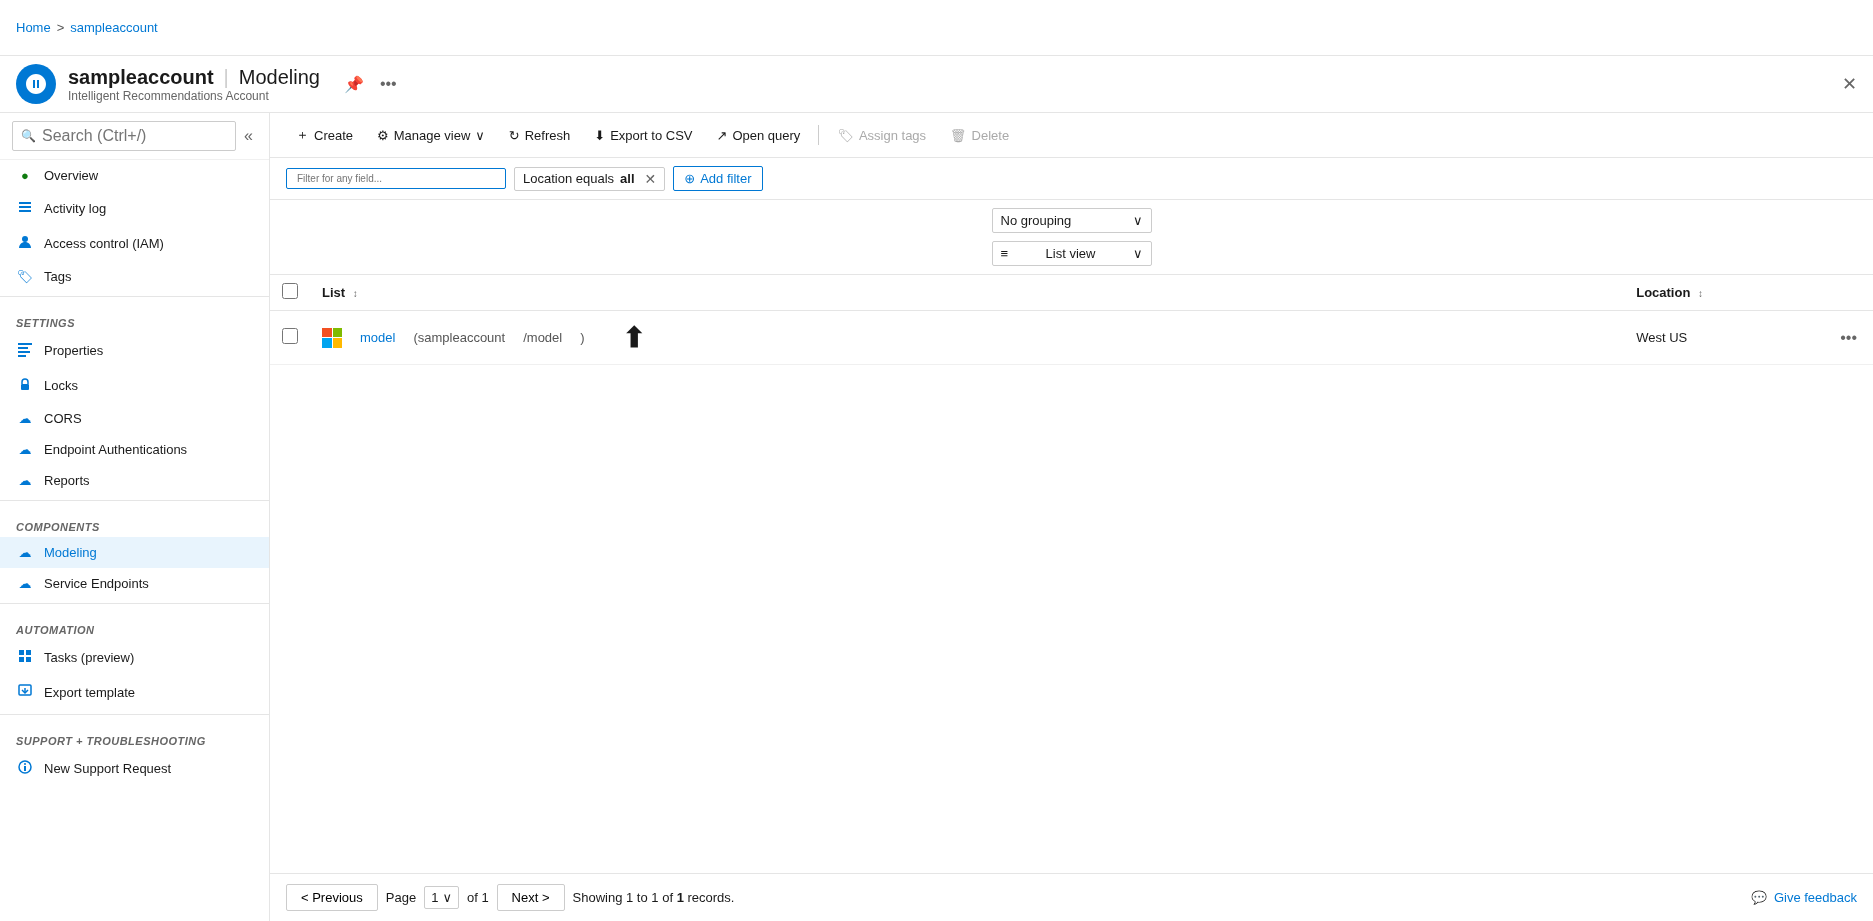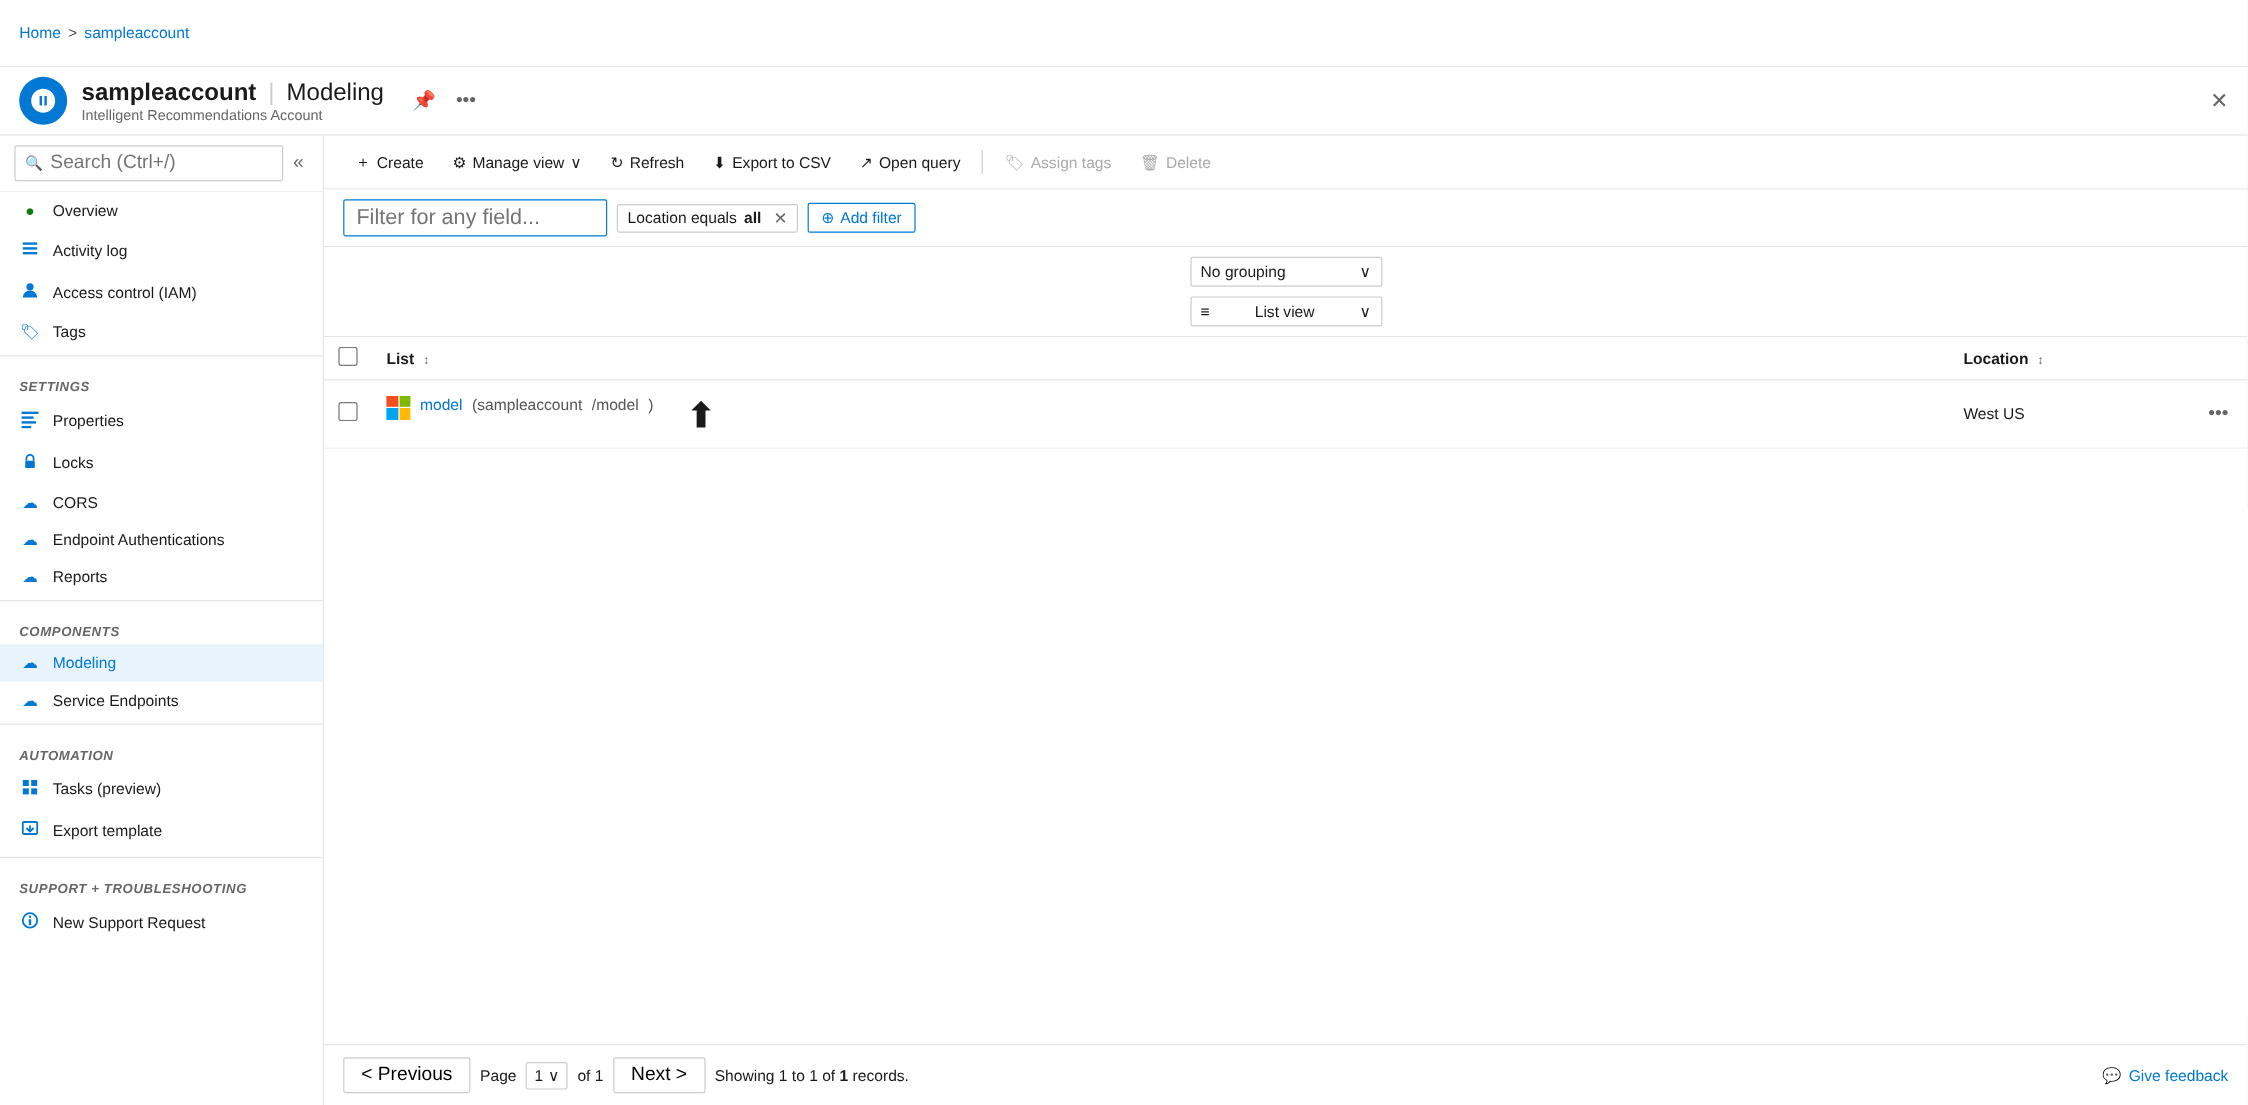--- a/index.html
+++ b/index.html
@@ -42,58 +42,58 @@
     .content { flex: 1; display: flex; flex-direction: column; background: #f3f3f3; overflow: hidden; }
 
     
     .toolbar { background: #fff; padding: 8px 16px; display: flex; align-items: center; gap: 4px; border-bottom: 1px solid #e5e5e5; flex-wrap: wrap; }
     .toolbar-btn { display: flex; align-items: center; gap: 5px; padding: 5px 10px; border: none; background: none; cursor: pointer; color: #1a1a1a; font-size: 13px; border-radius: 2px; }
     .toolbar-btn.disabled { color: #aaa; cursor: default; }
     .toolbar-separator { width: 1px; background: #ccc; height: 20px; margin: 0 4px; }
 
     
     .filter-bar { background: #fff; padding: 8px 16px; display: flex; align-items: center; gap: 8px; border-bottom: 1px solid #e5e5e5; }
-    .filter-input { border: 1px solid #0078d4; border-radius: 2px; padding: 4px 10px; font-size: 18px; width: 220px; outline: none; }
+    .filter-input { border: 1px solid #0078d4; border-radius: 2px; padding: 4px 10px; font-size: 10px; width: 220px; outline: none; }
     .filter-tag { display: flex; align-items: center; gap: 6px; background: #fff; border: 1px solid #ccc; border-radius: 2px; padding: 3px 8px; font-size: 12px; }
     .filter-tag .close { cursor: pointer; color: #666; margin-left: 4px; font-size: 14px; }
     .filter-tag strong { font-weight: 600; }
     .add-filter-btn { display: flex; align-items: center; gap: 5px; padding: 4px 10px; border: 1px solid #0078d4; background: none; cursor: pointer; color: #0078d4; font-size: 13px; border-radius: 2px; }
 
     
     .table-area { flex: 1; background: #fff; margin: 0; overflow: auto; display: flex; flex-direction: column; }
 
     
     .view-bar { display: flex; justify-content: flex-end; align-items: center; gap: 8px; padding: 8px 16px; background: #fff; border-bottom: 1px solid #e5e5e5; flex-direction: column; }
     .view-select { display: flex; align-items: center; gap: 6px; border: 1px solid #ccc; border-radius: 2px; padding: 4px 8px; cursor: pointer; background: #fff; font-size: 13px; min-width: 160px; justify-content: space-between; }
 
     
     .data-table { width: 100%; border-collapse: collapse; }
     .data-table th { padding: 8px 12px; text-align: left; font-weight: 600; font-size: 13px; color: #1a1a1a; border-bottom: 1px solid #e5e5e5; background: #fff; white-space: nowrap; cursor: pointer; user-select: none; }
     .data-table td { padding: 10px 12px; border-bottom: 1px solid #f0f0f0; vertical-align: middle; }
     .data-table .checkbox-col { width: 36px; }
     .table-checkbox { width: 16px; height: 16px; cursor: pointer; }
 
-    .row-icon { display: inline-flex; align-items: flex-start; gap: 8px; }
+    .row-icon { display: inline-flex; align-items: center; gap: 18px; }
     .ms-icon { width: 20px; height: 20px; display: inline-grid; grid-template-columns: 1fr 1fr; gap: 1px; flex-shrink: 0; }
     .ms-icon .q1 { background: #f25022; }
     .ms-icon .q2 { background: #7fba00; }
     .ms-icon .q3 { background: #00a4ef; }
     .ms-icon .q4 { background: #ffb900; }
 
     .model-link { color: #0078d4; text-decoration: none; cursor: pointer; }
     .model-path { color: #555; }
 
     .more-btn { background: none; border: none; cursor: pointer; color: #666; font-size: 16px; padding: 4px; border-radius: 2px; }
 
     
     .arrow-up-indicator { display: inline-block; font-size: 24px; color: #1a1a1a; font-weight: bold; }
 
     
     .pagination { display: flex; align-items: center; gap: 8px; padding: 10px 16px; background: #fff; border-top: 1px solid #e5e5e5; margin-top: auto; }
-    .page-btn { padding: 5px 14px; border: 1px solid #ccc; background: #fff; cursor: pointer; font-size: 16px; border-radius: 2px; }
+    .page-btn { padding: 5px 14px; border: 1px solid #ccc; background: #fff; cursor: pointer; font-size: 13px; border-radius: 2px; }
     .page-btn:disabled { color: #aaa; cursor: default; }
     .page-select-btn { display: flex; align-items: center; gap: 4px; border: 1px solid #ccc; border-radius: 2px; padding: 3px 6px; background: #fff; cursor: pointer; }
     .showing-text { font-size: 13px; color: #1a1a1a; }
     .showing-text strong { font-weight: 600; }
     .feedback-btn { margin-left: auto; display: flex; align-items: center; gap: 6px; background: none; border: none; cursor: pointer; color: #0078d4; font-size: 13px; }
 
     
     .sort-icon { font-size: 10px; color: #666; margin-left: 4px; }
   </style>
 </head>

